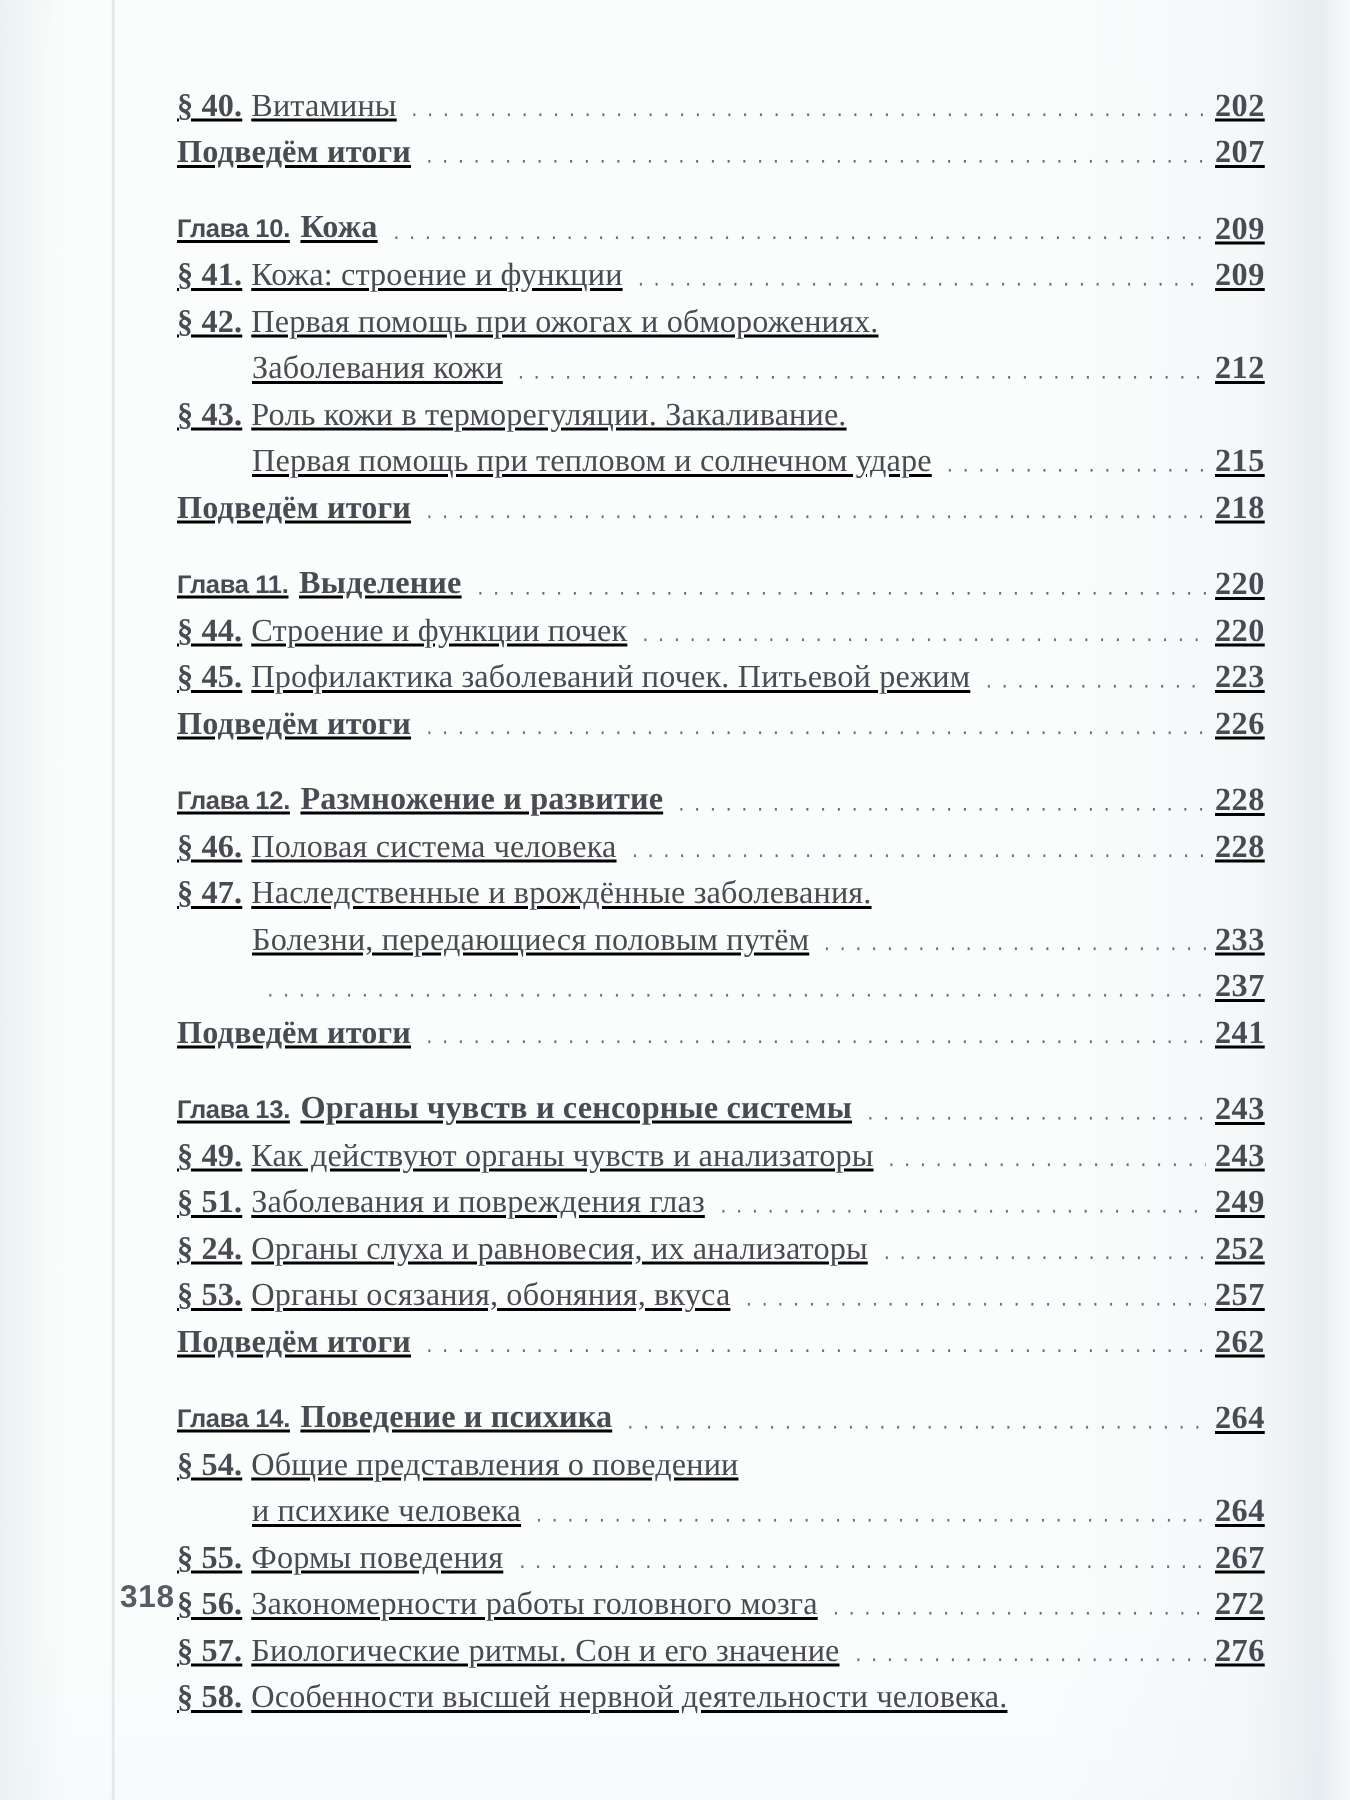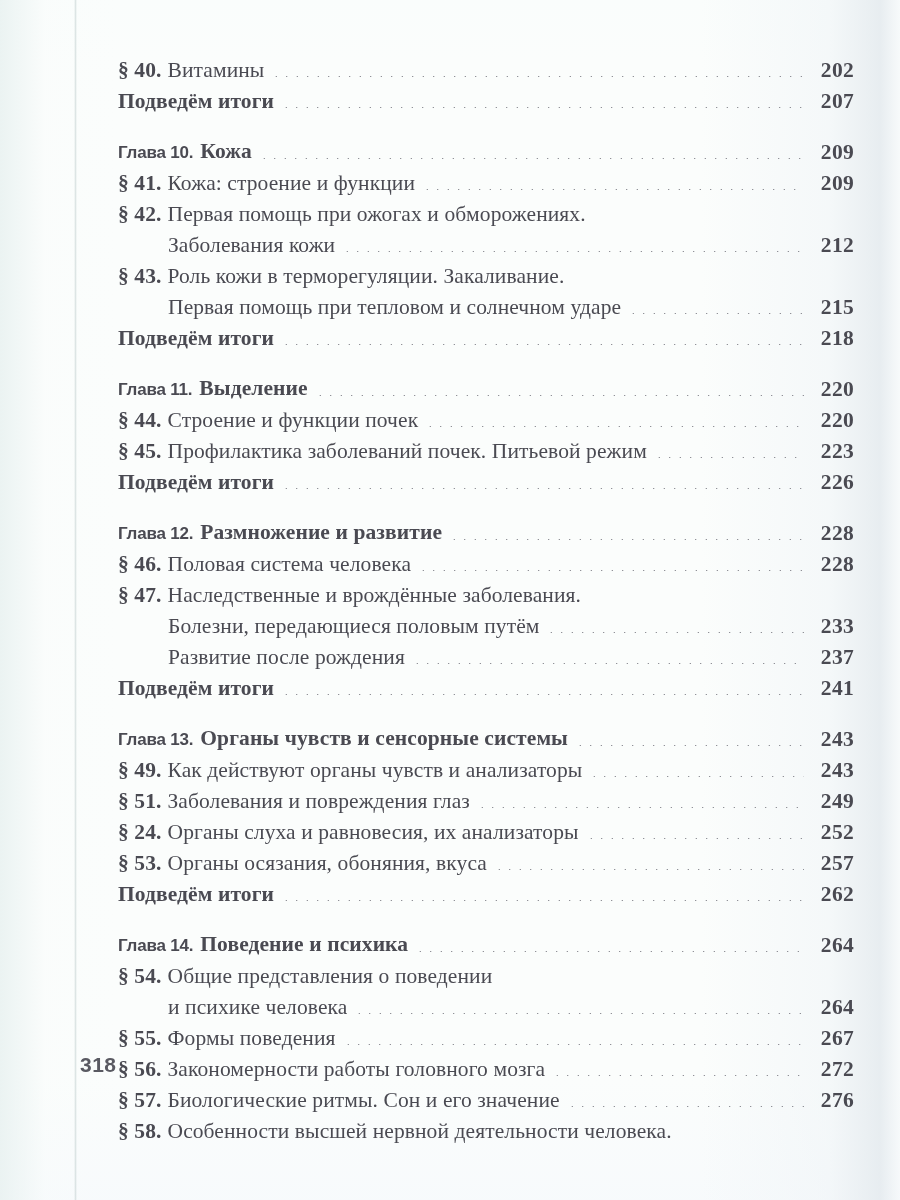--- a/index.html
+++ b/index.html
@@ -45,21 +45,21 @@
     pointer-events: none;
   }
 
   #toc {
     position: absolute;
     left: 118px;
     top: 52px;
     width: 736px;
   }
 
-  .grp { margin-bottom: 20px; }
+  .grp { margin-bottom: 20px; text-decoration: underline; }
   .grp:last-of-type { margin-bottom: 0; }
 
   .row {
     display: flex;
     align-items: flex-end;
     height: 31px;
     color: #4a4a52;
     white-space: nowrap;
   }
 
@@ -105,21 +105,20 @@
     height: 3px;
     background-image: radial-gradient(circle closest-side, #6b6b74 48%, rgba(0,0,0,0) 52%);
     background-size: 10.5px 3px;
     background-repeat: repeat-x;
     background-position: left bottom;
   }
   .leader.none::after { content: none; }
 
   .pg {
     width: 44px;
-    text-align: right;
     font-size: 21.5px;
     line-height: 25px;
     font-weight: bold;
     font-family: "Liberation Serif", serif;
     letter-spacing: 0.3px;
   }
   .pg.empty { visibility: hidden; }
 
   
   .row.cont { padding-left: 50px; }
@@ -228,21 +227,20 @@
         <span class="lbl"><span class="sec-num">§ 47.</span><span>Наследственные и врождённые заболевания.</span></span>
         <span class="leader none"></span>
         <span class="pg empty"></span>
       </div>
       <div class="row cont">
         <span class="lbl">Болезни, передающиеся половым путём</span>
         <span class="leader"></span>
         <span class="pg">233</span>
       </div>
       <div class="row cont">
-        <span class="lbl">Развитие после рождения</span>
         <span class="leader"></span>
         <span class="pg">237</span>
       </div>
       <div class="row summary">
         <span class="lbl"><span>Подведём итоги</span></span>
         <span class="leader"></span>
         <span class="pg">241</span>
       </div>
     </div>
     <div class="grp">

